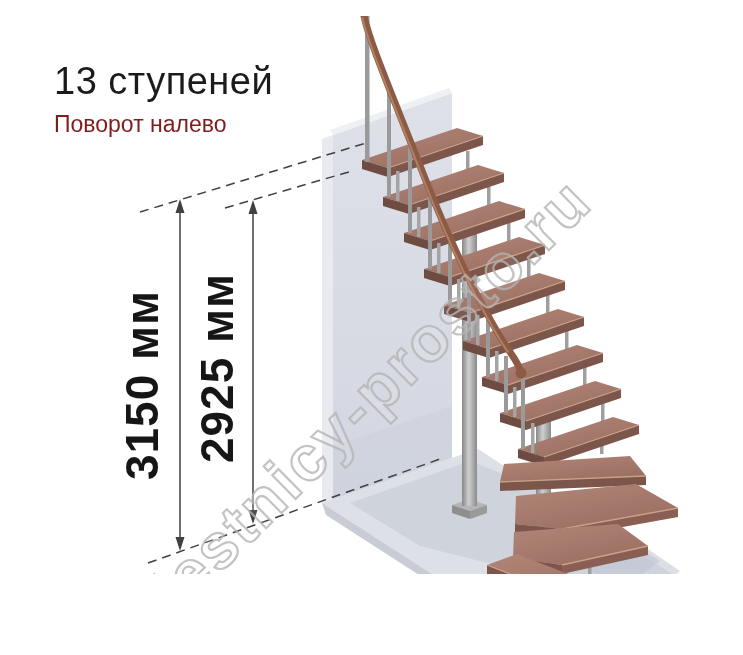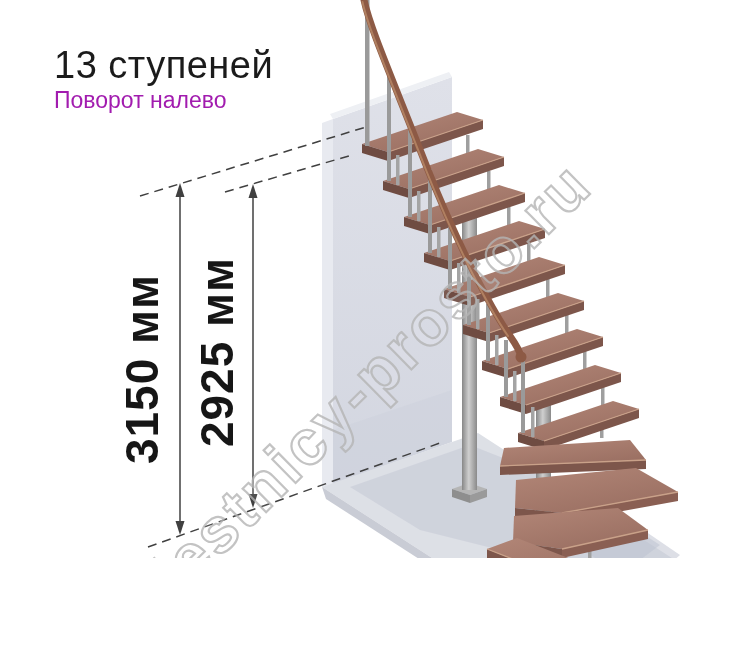--- a/index.html
+++ b/index.html
@@ -1,20 +1,20 @@
 <!DOCTYPE html>
 <html><head>
 <meta charset="utf-8">
 <style>
   html,body{margin:0;padding:0;background:#fff;}
   .canvas{position:relative;width:743px;height:558px;background:#ffffff;overflow:hidden;
-          font-family:"Liberation Sans","DejaVu Sans",sans-serif;}
+          font-family:"Liberation Sans","DejaVu Sans",sans-serif;margin-top:16px;}
   .page-title{position:absolute;left:54px;top:44px;font-size:38px;color:#1b1b1b;
               letter-spacing:.5px;white-space:nowrap;}
-  .page-subtitle{position:absolute;left:54px;top:87px;font-size:23px;color:#a21caf;white-space:nowrap;}
+  .page-subtitle{position:absolute;left:54px;top:95px;font-size:23px;color:#7f1d1d;white-space:nowrap;}
   svg{position:absolute;left:0;top:0;}
   .dim-label{font-size:46px;font-weight:bold;fill:#161616;letter-spacing:1px;}
   .watermark{font-size:63px;font-weight:bold;letter-spacing:3px;
              fill:rgba(255,255,255,0.10);stroke:#b5b5b5;stroke-width:2.2px;opacity:.8;}
 </style>
 </head>
 <body>
 
 <div class="canvas">
 

